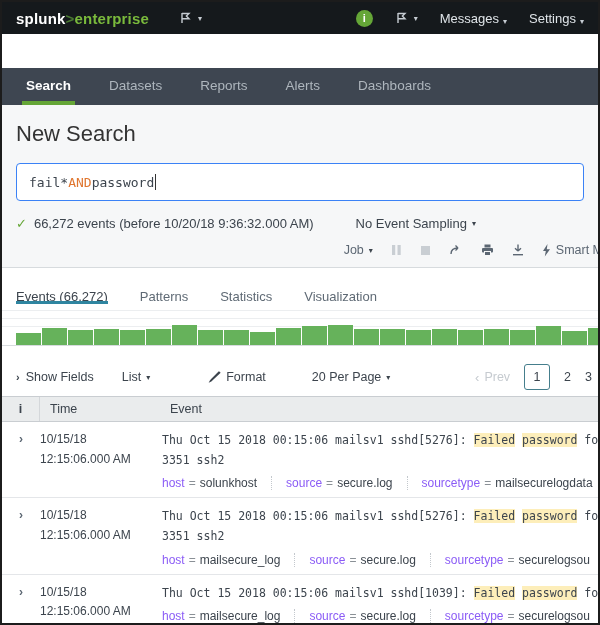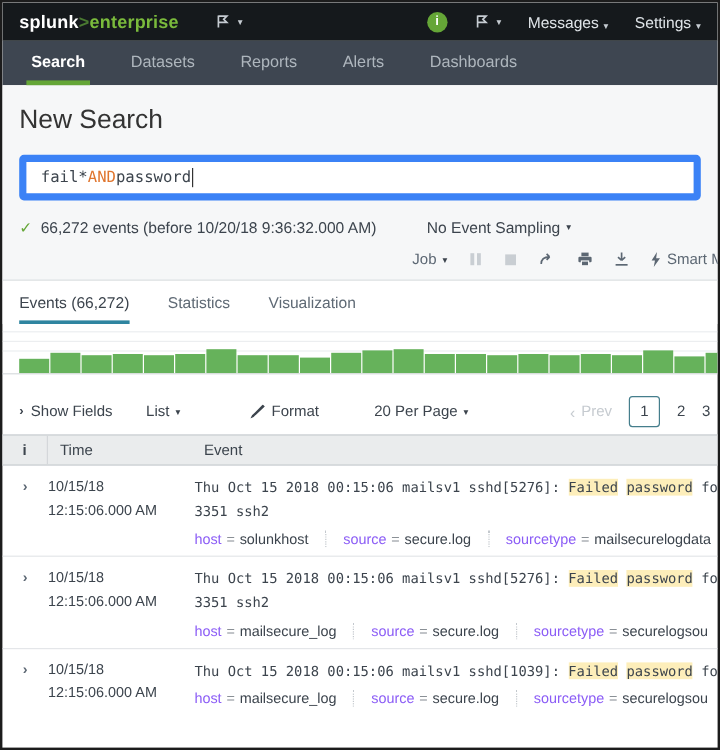--- a/index.html
+++ b/index.html
@@ -20,46 +20,46 @@
                  font-size:11px; font-weight:bold; display:flex; align-items:center; justify-content:center; }
   .info-circle::after { content:"i"; }
   .caret-d { font-size:8px; margin-left:4px; color:#c6ccd2; }
   .caret-d::after { content:"▾"; }
   .caret-dark { font-size:8px; margin-left:5px; color:#3c444d; }
   .caret-dark::after { content:"▾"; }
   .topbar-item { display:flex; align-items:flex-end; cursor:pointer; }
 
   
   .navbar { height:37px; background:#3e4651; display:flex; align-items:flex-end; gap:30px;
-            padding:0 20px; flex:none; }
+            padding:0 20px; flex:none;margin-top:34px; }
   .nav-item { font-size:13.5px; color:#aeb6bd; padding:9px 4px 12px; position:relative; cursor:pointer; }
   .nav-item.active { color:#ffffff; font-weight:bold; }
   .nav-item.active .nav-underline { position:absolute; left:0; right:0; bottom:0; height:4px; background:#65a637; }
 
   
   .header-sec { background:#f6f7f8; padding:16px 14px 0; border-bottom:1px solid #d7dbde; flex:none; }
   .page-title { font-size:22px; color:#333; font-weight:500; margin-bottom:16px; }
-  .search-box { background:#fff; border:6px solid #3b82f6; border-radius:4px; height:38px;
+  .search-box { background:#fff; border:1px solid #3b82f6; border-radius:4px; height:38px;
                 display:flex; align-items:center; padding:0 12px;
                 font-family:"DejaVu Sans Mono", monospace; font-size:13px; color:#3c444d; }
   .q-op { color:#e0762f; }
   .caret-bar { display:inline-block; width:1px; height:16px; background:#333; margin-left:1px; }
   .status-row { margin-top:15px; display:flex; align-items:center; font-size:13px; color:#3c444d; }
   .check { color:#65a637; font-size:13px; margin-right:7px; }
   .check::after { content:"✓"; }
   .sampling { margin-left:42px; display:flex; align-items:center; cursor:pointer; }
   .job-bar { display:flex; align-items:center; justify-content:flex-end; gap:18px;
              margin:12px -26px 0 0; padding-bottom:10px; font-size:12.5px; color:#5c6773; }
   .job-label { display:flex; align-items:center; cursor:pointer; }
   .jicon { display:flex; align-items:center; cursor:pointer; }
   .smart { display:flex; align-items:center; gap:5px; white-space:nowrap; cursor:pointer; }
 
   
   .tabs-row { display:flex; gap:32px; padding:0 14px; height:36px; align-items:stretch; background:#fff; flex:none; }
-  .tab { font-size:13px; color:#5f6a75; display:flex; align-items:center; position:relative; cursor:pointer; }
+  .tab { font-size:13px; color:#5f6a75; display:flex; align-items:flex-end; position:relative; cursor:pointer; }
   .tab.active { color:#3c444d; font-weight:500; }
   .tab.active .tab-underline { position:absolute; left:0; right:0; bottom:0; height:3px; background:#2f85a0; }
 
   
   .tl-controls { display:flex; gap:38px; padding:0 14px; height:34px; align-items:center;
                  font-size:12.5px; color:#3c444d; margin-top:4px; flex:none; }
   .tl-ctl { display:flex; align-items:center; cursor:pointer; white-space:nowrap; }
   .tl-ctl.disabled { color:#c3c9ce; }
 
   
@@ -212,20 +212,23 @@
       </span>
     </div>
   </div>
 
   <div class="tabs-row">
     <div class="tab active">
       <span>Events (66,272)</span>
       <div class="tab-underline"></div>
     </div>
     <div class="tab">
+        <span>Patterns</span>
+      </div>
+    <div class="tab">
         <span>Statistics</span>
       </div>
     <div class="tab">
         <span>Visualization</span>
       </div>
   </div>
 
 
   <div class="timeline">
     <div class="tl-grid" style="top:6px"></div>

